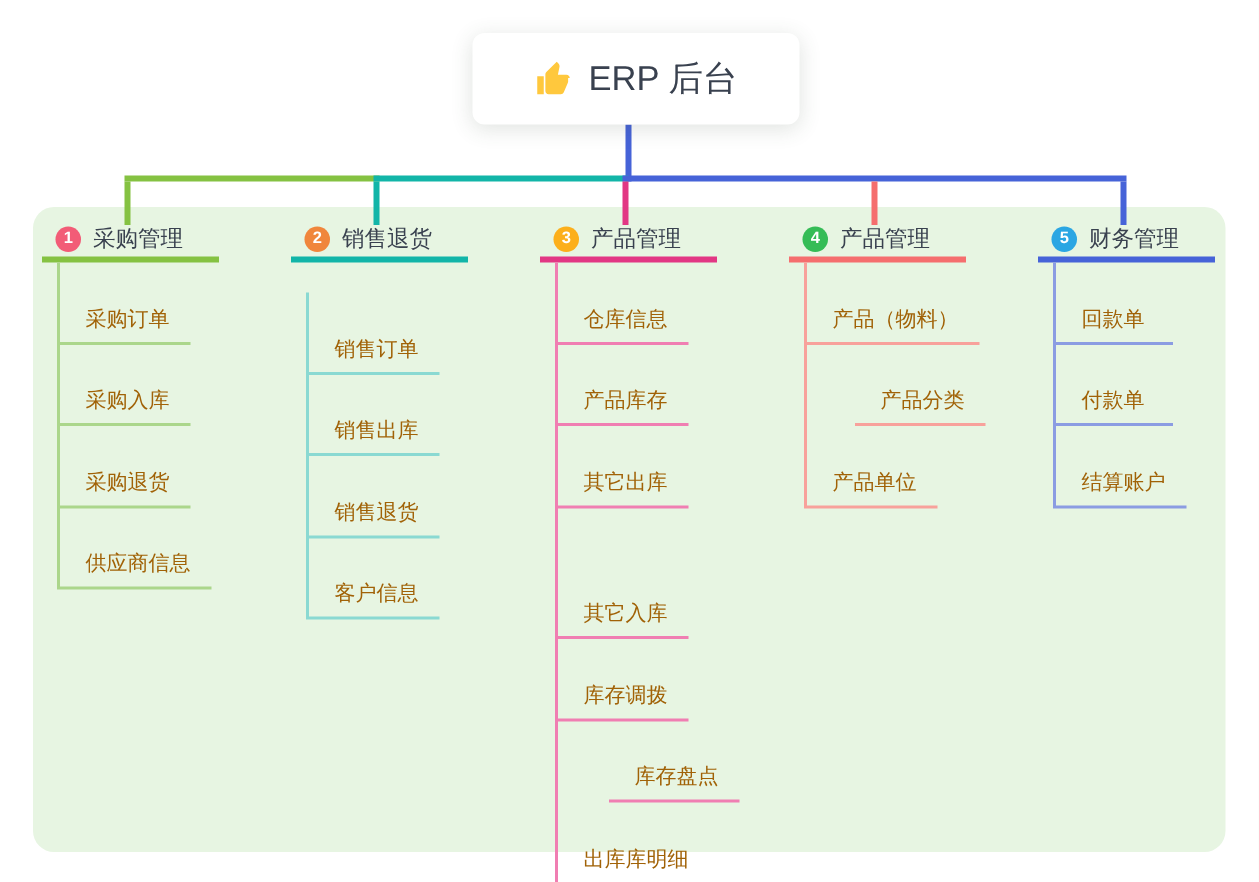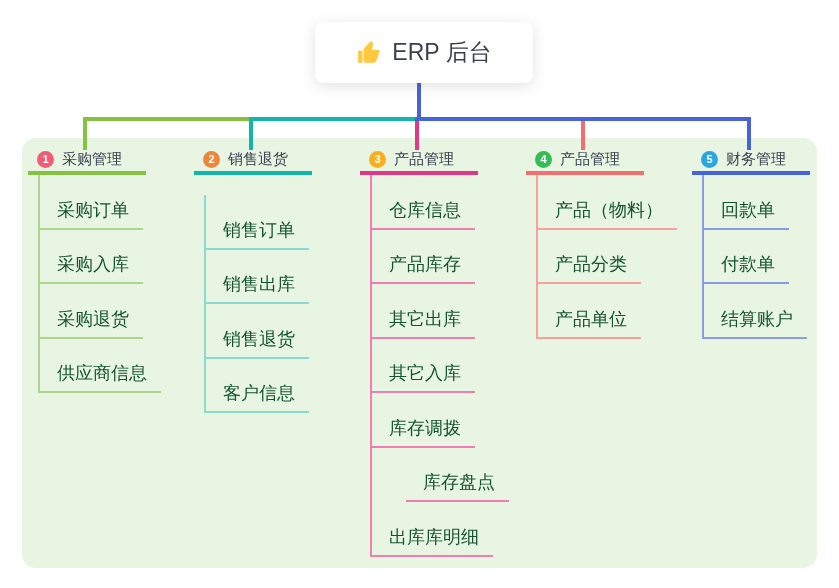--- a/index.html
+++ b/index.html
@@ -30,21 +30,21 @@
   .badge {
     width:17px; height:17px; border-radius:50%; flex:0 0 17px;
     color:#ffffff; font-size:11px; font-weight:bold; line-height:17px;
     display:flex; align-items:center; justify-content:center;
   }
   .children { margin-left:10px; border-left:2px solid; width:fit-content; }
   .child-row {
     height:54.5px; box-sizing:border-box; width:fit-content; min-width:78px;
     display:flex; align-items:flex-end;
     padding:0 14px 6px 17px; border-bottom:2px solid;
-    font-size:18px; color:#14532d; white-space:nowrap; cursor:default;
+    font-size:14px; color:#a16207; white-space:nowrap; cursor:default;
   }
 </style>
 </head>
 <body>
 
 <div id="canvas" style="background: rgb(255, 255, 255);">
 
   <div class="panel" style="background: rgb(231, 245, 226);"></div>
 
   <div class="root-drop" style="background: rgb(70, 99, 216);"></div>
@@ -115,21 +115,21 @@
         <div class="children" style="border-left-color: rgb(240, 126, 178);">
           <div class="child-row" style="border-bottom-color: rgb(240, 126, 178);">
             <span>仓库信息</span>
           </div>
           <div class="child-row" style="border-bottom-color: rgb(240, 126, 178);">
             <span>产品库存</span>
           </div>
           <div class="child-row" style="border-bottom-color: rgb(240, 126, 178);">
             <span>其它出库</span>
           </div>
-          <div class="child-row" style="border-bottom-color: rgb(240, 126, 178);">
+          <div class="child-row" style="border-bottom-color: rgb(240, 126, 178); margin-top: 33px;">
             <span>其它入库</span>
           </div>
           <div class="child-row" style="border-bottom-color: rgb(240, 126, 178);">
             <span>库存调拨</span>
           </div>
           <div class="child-row" style="border-bottom-color: rgb(240, 126, 178); margin-left: 34px;">
             <span>库存盘点</span>
           </div>
           <div class="child-row" style="border-bottom-color: rgb(240, 126, 178); font-family: Liberation Mono, monospace;">
             <span>出库库明细</span>
@@ -138,21 +138,21 @@
       </div>
       <div class="branch" style="left: 526px; top: 148px;">
         <div class="branch-header" style="border-bottom-color: rgb(245, 110, 110);">
           <span class="badge" style="background: rgb(53, 188, 86);">4</span>
           <span>产品管理</span>
         </div>
         <div class="children" style="border-left-color: rgb(248, 161, 155);">
           <div class="child-row" style="border-bottom-color: rgb(248, 161, 155);">
             <span>产品（物料）</span>
           </div>
-          <div class="child-row" style="border-bottom-color: rgb(248, 161, 155);">
+          <div class="child-row" style="border-bottom-color: rgb(248, 161, 155); margin-left: 32px;">
             <span>产品分类</span>
           </div>
           <div class="child-row" style="border-bottom-color: rgb(248, 161, 155);">
             <span>产品单位</span>
           </div>
         </div>
       </div>
       <div class="branch" style="left: 692px; top: 148px;">
         <div class="branch-header" style="border-bottom-color: rgb(70, 99, 216);">
           <span class="badge" style="background: rgb(43, 166, 227);">5</span>

